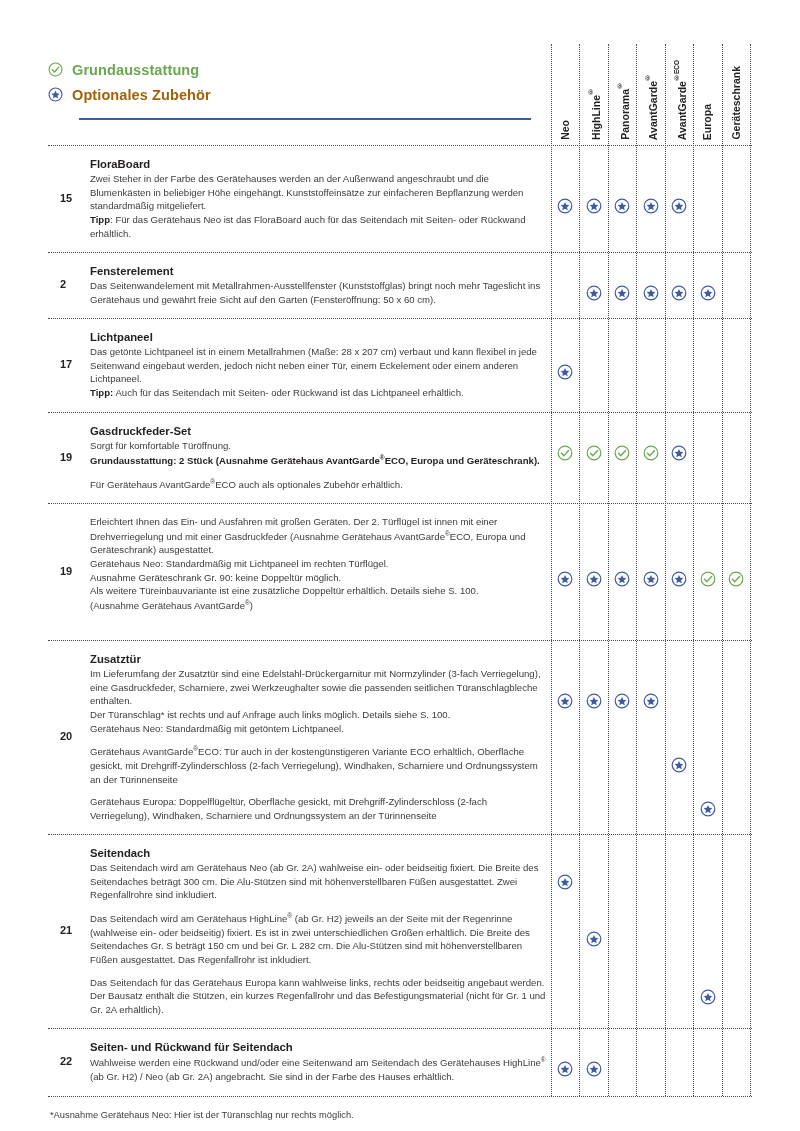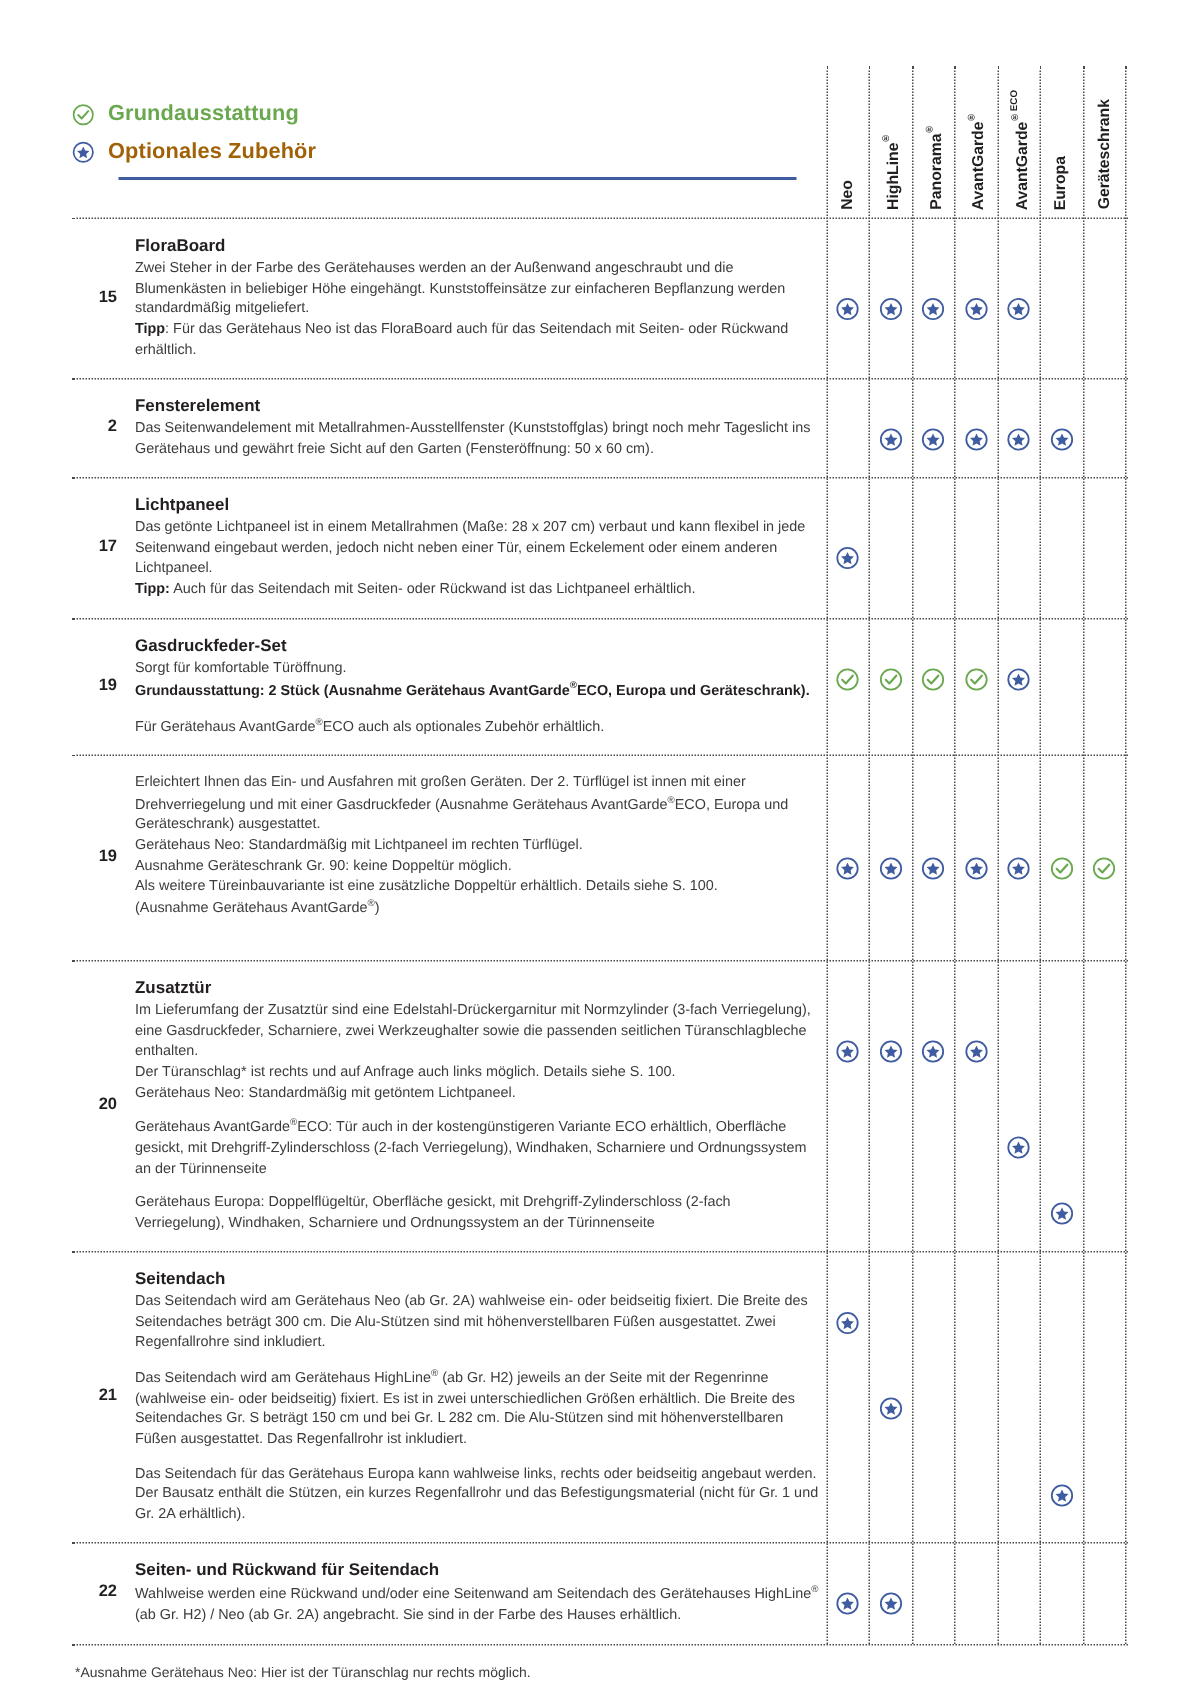--- a/index.html
+++ b/index.html
@@ -7,21 +7,21 @@
     width:800px;height:1131px;
     background:#ffffff;
     font-family:"Liberation Sans", sans-serif;
     color:#231f20;
     -webkit-font-smoothing:antialiased;
   }
   .page{position:relative;width:800px;height:1131px;overflow:hidden;}
 
   
   .legend{position:absolute;left:48px;top:62px;}
-  .legend-row{display:flex;align-items:flex-end;height:22px;margin-bottom:3px;}
+  .legend-row{display:flex;align-items:flex-start;height:22px;margin-bottom:3px;}
   .legend-label{font-size:14.5px;font-weight:700;margin-left:9px;letter-spacing:.1px;}
   .legend-row.grund .legend-label{color:#6aa84f;}
   .legend-row.opt   .legend-label{color:#a16207;}
 
   .mark{width:15px;height:15px;flex:0 0 15px;display:block;}
 
   
   .legend-rule{position:absolute;left:79px;top:118px;width:452px;height:2.4px;background:#3f5ca0;}
 
   
@@ -39,21 +39,21 @@
     position:absolute;top:44px;width:0;
     border-left:1.1px dotted #4a4a4a;
   }
 
   
   .rows{position:absolute;left:48px;top:0;width:704px;}
   .row{position:absolute;left:0;width:704px;}
   .hrule{position:absolute;left:0;width:704px;height:0;border-top:1.1px dotted #4a4a4a;}
 
   .rownum{
-    position:absolute;left:0;width:30px;text-align:right;
+    position:absolute;left:12px;width:30px;
     font-size:11px;font-weight:700;color:#231f20;
   }
   .rowbody{position:absolute;left:42px;width:456px;}
   .rowtitle{font-size:11.3px;font-weight:700;color:#231f20;margin:0 0 1px 0;line-height:1.25;}
   .rowtext{font-size:9.6px;line-height:1.42;color:#3c3c3c;margin:0;}
   .rowtext + .rowtext{margin-top:9px;}
   .rowtext b{color:#231f20;font-weight:700;}
   .rowtext sup{font-size:6.5px;vertical-align:super;}
 
   

